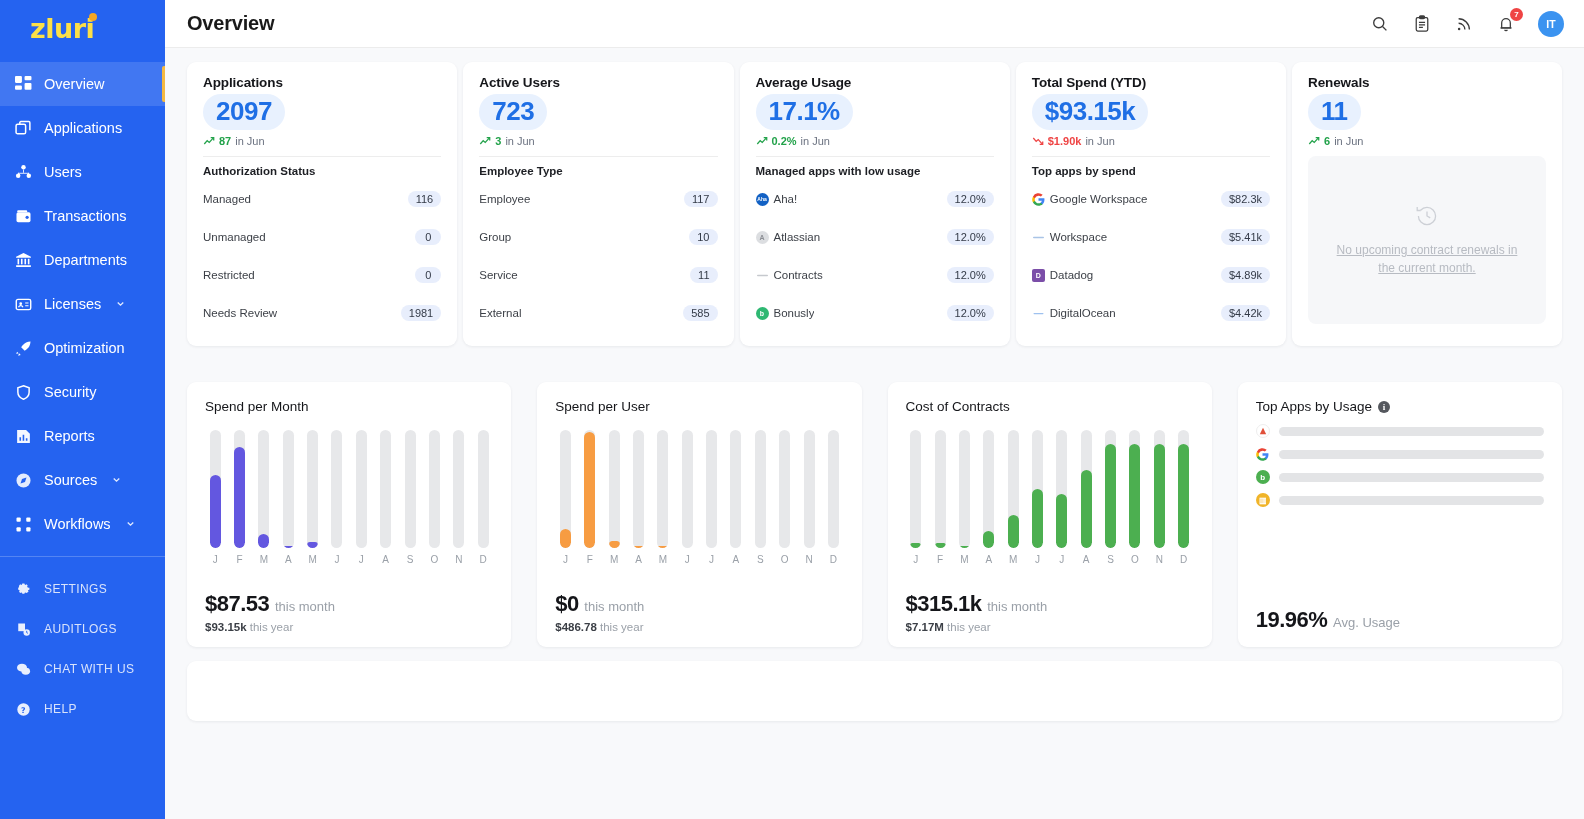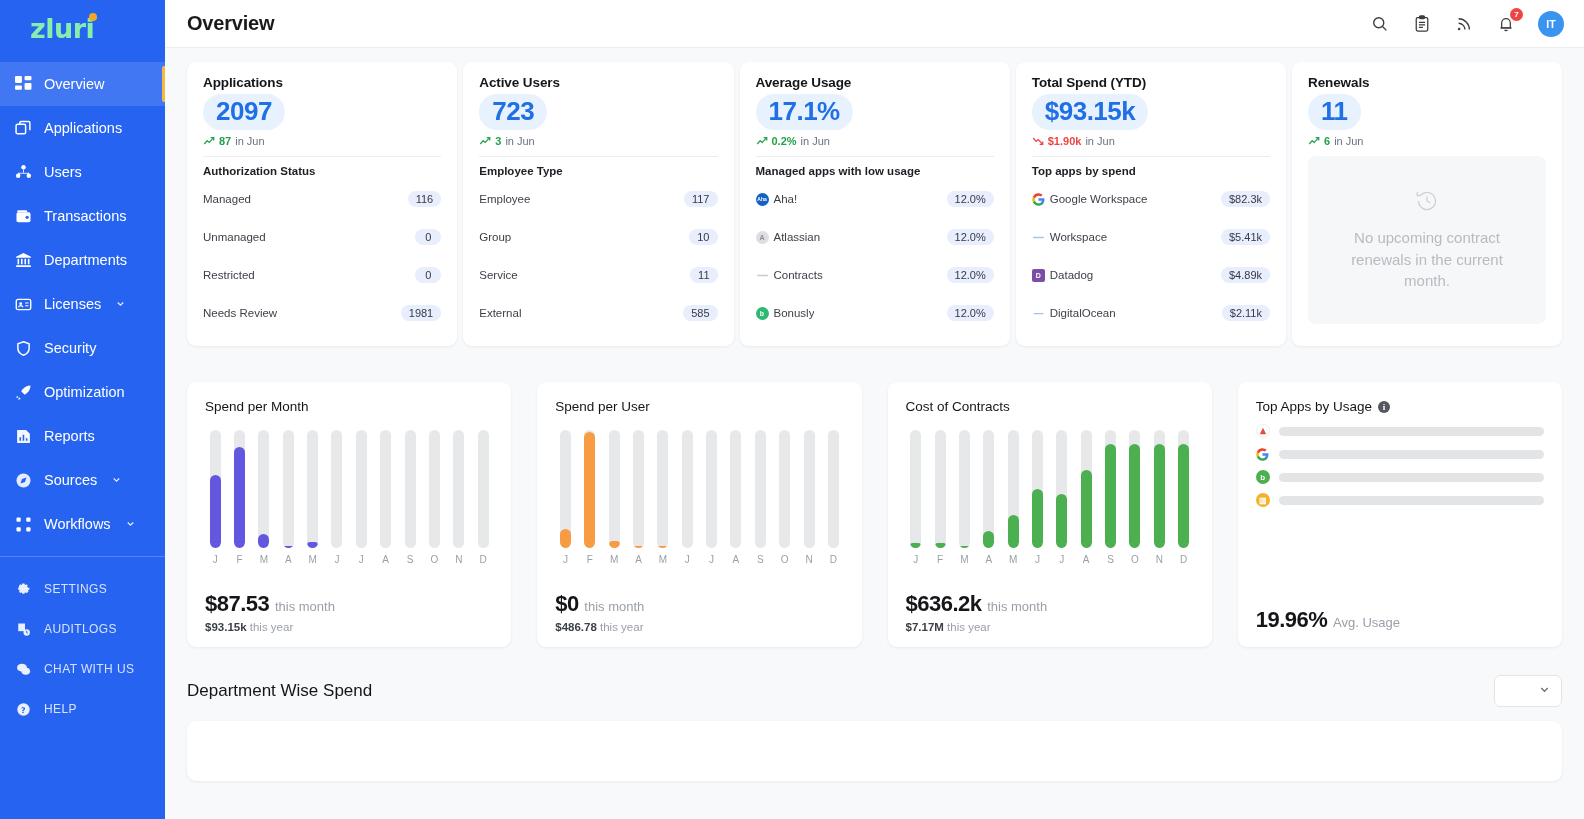--- a/index.html
+++ b/index.html
@@ -13,21 +13,21 @@
   .app { display: flex; width: 1584px; height: 819px; }
 
   
   .sidebar {
     width: 165px; flex: 0 0 165px; height: 819px;
     background: #2563f0;
     display: flex; flex-direction: column;
     position: relative;
   }
   .logo-wrap { height: 48px; display: flex; align-items: center; padding-left: 30px; margin-top: 4px;}
-  .logo { font-size: 27px; font-weight: 700; color: #86efac; letter-spacing: -0.5px; position: relative; font-family: "DejaVu Sans", sans-serif;}
+  .logo { font-size: 27px; font-weight: 700; color: #fde047; letter-spacing: -0.5px; position: relative; font-family: "DejaVu Sans", sans-serif;}
   .logo .dot {
     position: absolute; right: -3px; top: 0px;
     width: 8px; height: 8px; border-radius: 50%;
     background: #f5a623;
   }
   .nav { margin-top: 10px; display: flex; flex-direction: column; }
   .nav-item {
     height: 44px; display: flex; align-items: center;
     padding-left: 14px; gap: 12px;
     color: #ffffff; font-size: 14.5px;
@@ -123,21 +123,21 @@
   }
   .appico { width: 13px; height: 13px; flex: 0 0 13px; border-radius: 3px; display: inline-flex; align-items: center; justify-content: center; font-size: 8px; color: #fff; font-weight: 700; overflow: hidden;}
 
   .renew-empty {
     margin-top: 9px;
     background: #f6f7f9; border-radius: 8px;
     height: 168px; display: flex; flex-direction: column;
     align-items: center; justify-content: center; gap: 9px;
     color: #b7bbc2; text-align: center; padding: 0 24px;
   }
-  .renew-empty p { font-size: 15px; line-height: 1.45; }
+  .renew-empty p { font-size: 12px; line-height: 1.45; text-decoration: underline; }
 
   
   .chart-row { display: flex; gap: 26px; padding-top: 36px; }
   .chart-card {
     background: #fff; border-radius: 9px;
     box-shadow: 0 1px 3px rgba(16,24,40,.07);
     padding: 17px 18px 14px 18px;
     flex: 1 1 0; height: 265px;
     display: flex; flex-direction: column;
   }
@@ -261,34 +261,34 @@
               <path d="M9.6 6.6h3.1M9.6 9.2h3.1" stroke-width="1.1"></path>
             </svg>
           </span>
         <span>Licenses</span>
         <span class="chev"><svg width="11" height="11" viewBox="0 0 12 12" fill="none" stroke="#fff" stroke-width="1.5">
               <path d="M3 4.8L6 7.8l3-3"></path>
             </svg></span>
       </div>
       <div class="nav-item">
         <span class="nav-icon">
-            <svg width="17" height="17" viewBox="0 0 16 16" fill="none" stroke="#fff" stroke-width="1.4">
-              <path d="M8 1.6l5.3 1.9v4.2c0 3-2.2 5.4-5.3 6.6-3.1-1.2-5.3-3.6-5.3-6.6V3.5z"></path>
-            </svg>
-          </span>
-        <span>Security</span>
-      </div>
-      <div class="nav-item">
-        <span class="nav-icon">
             <svg width="17" height="17" viewBox="0 0 16 16" fill="#fff">
               <path d="M14.6 1.4c-3 .1-5.6 1.3-7.4 3.6L5.8 6.9l3.3 3.3 1.9-1.4c2.3-1.8 3.5-4.4 3.6-7.4z"></path>
               <path d="M1.2 13.2l2.2-.7-1.5-1.5zM3 14.9l2.4-.8-1.6-1.6z"></path>
             </svg>
           </span>
         <span>Optimization</span>
+      </div>
+      <div class="nav-item">
+        <span class="nav-icon">
+            <svg width="17" height="17" viewBox="0 0 16 16" fill="none" stroke="#fff" stroke-width="1.4">
+              <path d="M8 1.6l5.3 1.9v4.2c0 3-2.2 5.4-5.3 6.6-3.1-1.2-5.3-3.6-5.3-6.6V3.5z"></path>
+            </svg>
+          </span>
+        <span>Security</span>
       </div>
       <div class="nav-item">
         <span class="nav-icon">
             <svg width="17" height="17" viewBox="0 0 16 16" fill="#fff">
               <path d="M2 1.8h8.4l3.6 3.6v8.8H2z" opacity=".95"></path>
               <path d="M4.2 8.6h1.5v3.4H4.2zM7.2 6.4h1.5v5.6H7.2zM10.2 9.6h1.5v2.4h-1.5z" fill="#2563f0"></path>
             </svg>
           </span>
         <span>Reports</span>
       </div>
@@ -567,21 +567,21 @@
             </div>
             <div class="kpi-li">
               <span class="nm">
                   <span class="appico" style="background:transparent">
                     <svg width="13" height="13" viewBox="0 0 13 13">
                       <rect x="1.5" y="6" width="10" height="1.2" rx=".6" fill="#9ec1ef"></rect>
                     </svg>
                   </span>
                   <span>DigitalOcean</span>
                 </span>
-              <span class="val">$2.11k</span>
+              <span class="val">$4.42k</span>
             </div>
           </div>
         </div>
 
         <div class="kpi-card renewals">
           <div class="kpi-title">Renewals</div>
           <div class="kpi-big-wrap"><span class="kpi-big">11</span></div>
           <div class="kpi-delta up">
             <svg width="12" height="12" viewBox="0 0 14 14" fill="none" stroke="#22a24a" stroke-width="1.5">
                 <path d="M1.5 10.5l3.4-3.9 2.4 2 4.8-5.2"></path>
@@ -849,21 +849,21 @@
               <span>M</span>
               <span>J</span>
               <span>J</span>
               <span>A</span>
               <span>S</span>
               <span>O</span>
               <span>N</span>
               <span>D</span>
             </div>
           <div class="chart-foot">
-            <div class="chart-main-val"><span>$636.2k</span> <span class="muted">this month</span></div>
+            <div class="chart-main-val"><span>$315.1k</span> <span class="muted">this month</span></div>
             <div class="chart-sub"><span class="b">$7.17M</span> <span>this year</span></div>
           </div>
         </div>
 
         <div class="chart-card">
           <div class="chart-title">
             <span>Top Apps by Usage</span>
             <span class="info-i">i</span>
           </div>
           <div class="usage-rows">
@@ -894,25 +894,17 @@
               <span class="usage-ico" style="background:#f0b429;font-size:8px">▥</span>
               <span class="usage-track"><span class="usage-fill" style="width: 0%; background: rgb(31, 111, 229);"></span></span>
             </div>
           </div>
           <div class="chart-foot">
             <div class="chart-main-val"><span>19.96%</span> <span class="muted">Avg. Usage</span></div>
           </div>
         </div>
       </div>
 
-      <div class="dept-row">
-        <h3>Department Wise Spend</h3>
-        <div class="dept-select">
-          <span><svg width="13" height="13" viewBox="0 0 14 14" fill="none" stroke="#6b7280" stroke-width="1.5">
-                <path d="M3.5 5.5L7 9l3.5-3.5"></path>
-              </svg></span>
-        </div>
-      </div>
       <div class="dept-panel"></div>
 
     </div>
   </section>
 </div>
 
 </body></html>

